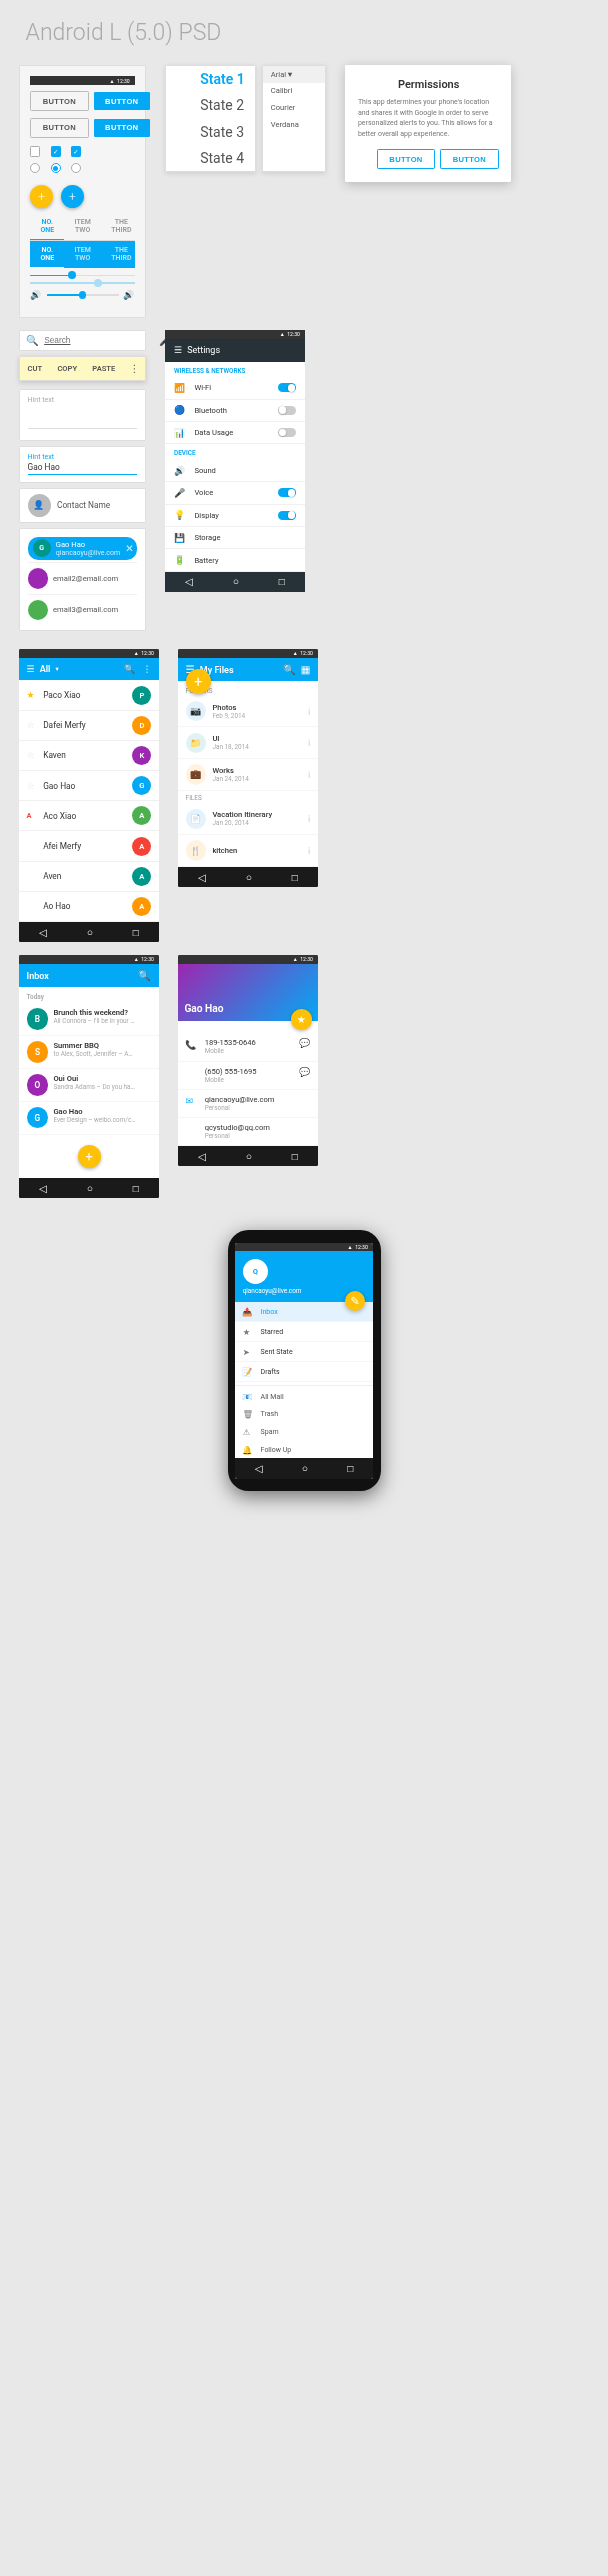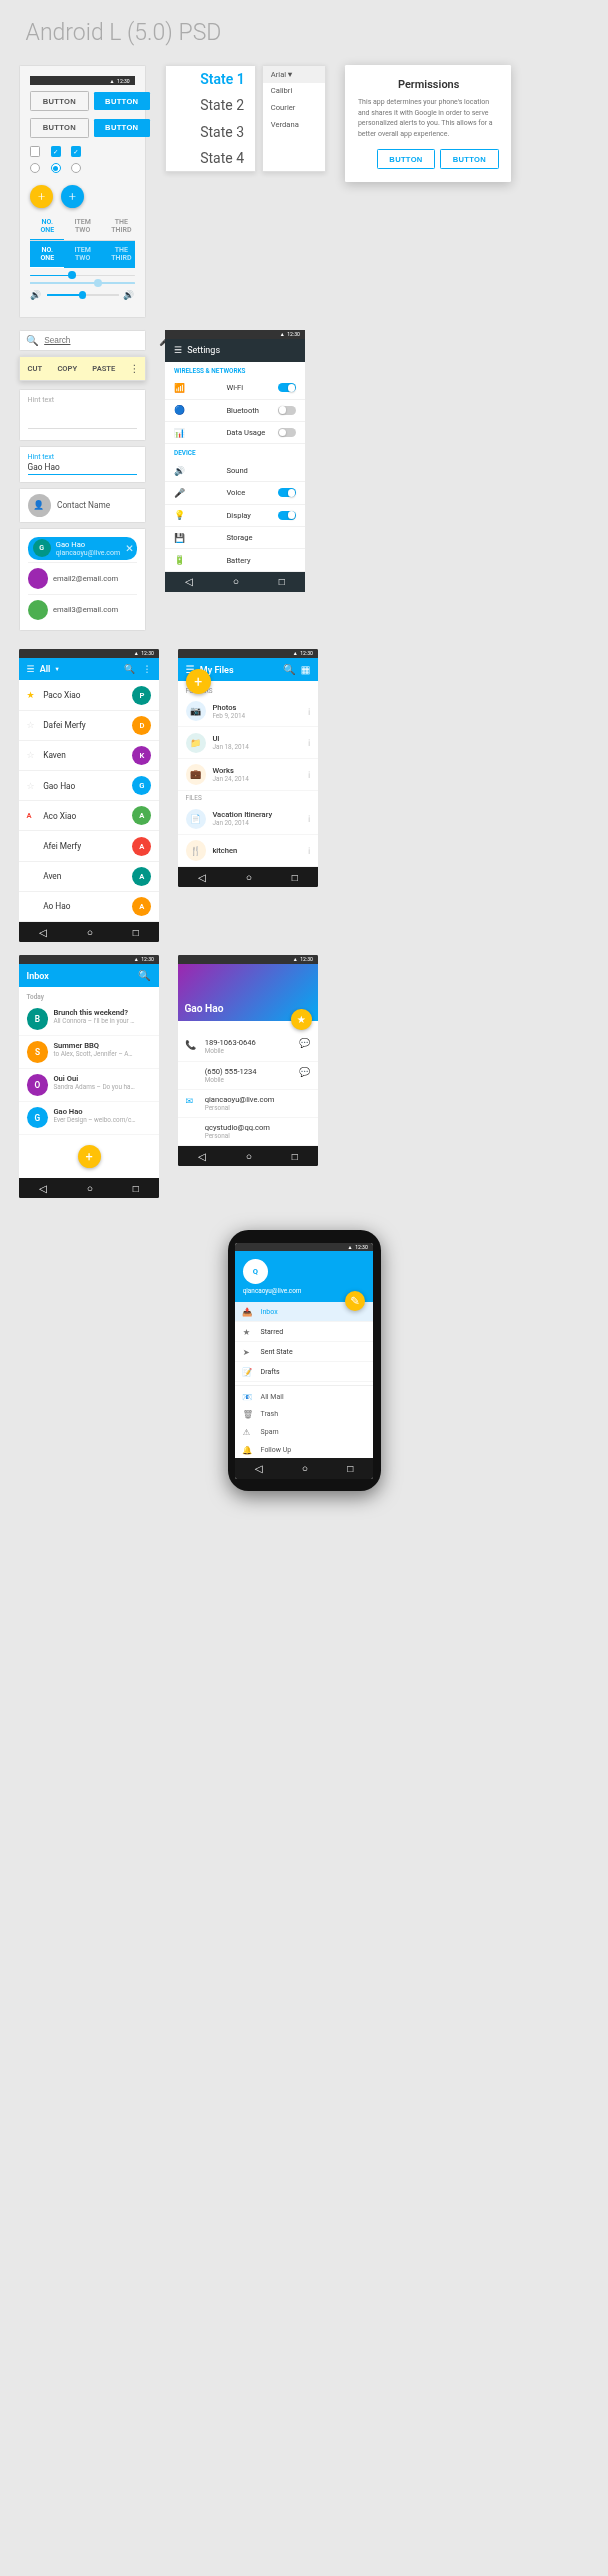--- a/index.html
+++ b/index.html
@@ -281,21 +281,20 @@
       border-bottom: 0.6px solid #f0f0f0;
     }
     .settings-item-icon {
       width: 15.3px;
       font-size: 9px;
       color: #666;
       margin-right: 5.1px;
     }
     .settings-item-text {
       flex: 1;
-      margin-left: 32px;
     }
     .toggle-on {
       width: 18px; height: 9px;
       background: #03a9f4;
       border-radius: 4.5px;
       position: relative;
     }
     .toggle-on::after {
       content: '';
       position: absolute;
@@ -1201,29 +1200,29 @@
       <div class="contact-detail-header">
         <div>
           <div class="contact-detail-name">Gao Hao</div>
         </div>
         <div class="contact-detail-fab">★</div>
       </div>
       <div style="padding-top:12.7px;">
         <div class="contact-info-row">
           <span class="contact-info-icon">📞</span>
           <div class="contact-info-content">
-            <div class="contact-info-value">189-1063-0646</div>
+            <div class="contact-info-value">189-1535-0646</div>
             <div class="contact-info-label">Mobile</div>
           </div>
           <span style="font-size:9px; color:#ccc;">💬</span>
         </div>
         <div class="contact-info-row">
           <span class="contact-info-icon"></span>
           <div class="contact-info-content">
-            <div class="contact-info-value">(650) 555-1234</div>
+            <div class="contact-info-value">(650) 555-1695</div>
             <div class="contact-info-label">Mobile</div>
           </div>
           <span style="font-size:9px; color:#ccc;">💬</span>
         </div>
         <div class="contact-info-row">
           <span class="contact-info-icon">✉</span>
           <div class="contact-info-content">
             <div class="contact-info-value">qiancaoyu@live.com</div>
             <div class="contact-info-label">Personal</div>
           </div>

